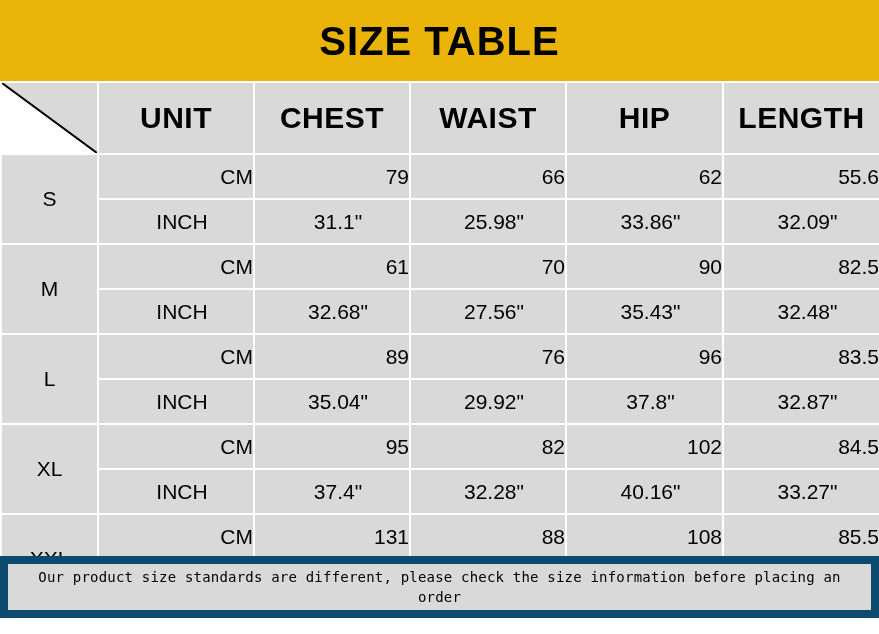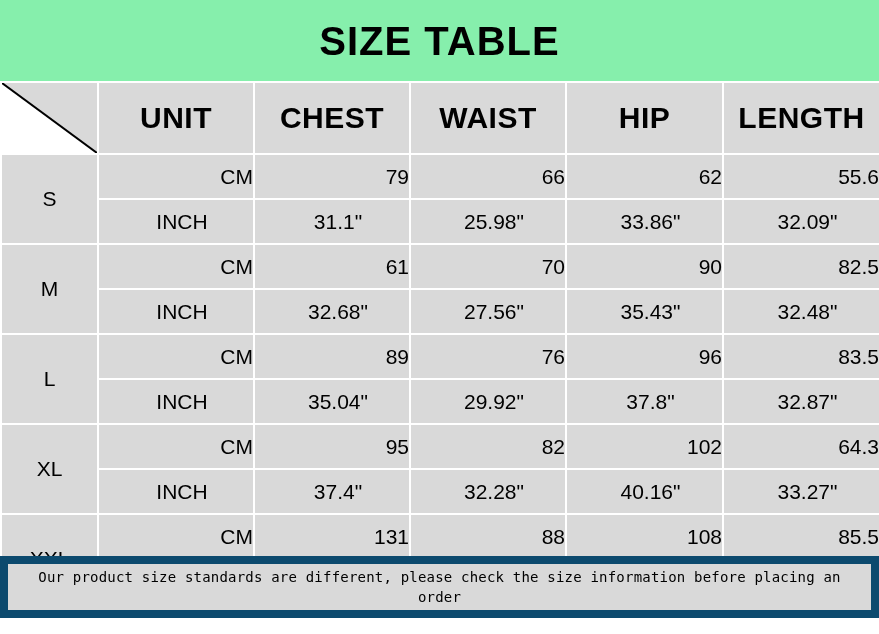--- a/index.html
+++ b/index.html
@@ -15,21 +15,21 @@
     height: 634px;
     overflow: hidden;
     background: #ffffff;
   }
 
   
   .title-bar {
     position: absolute;
     left: 0; top: 0;
     width: 879px; height: 81px;
-    background: #86efac;
+    background: #eab308;
     display: flex;
     align-items: center;
     justify-content: center;
   }
   .title-bar .title-text {
     color: #000000;
     font-size: 40px;
     font-weight: bold;
     letter-spacing: 1px;
     line-height: 1;
@@ -214,21 +214,21 @@
         <td class="val-cell">37.8"</td>
         <td class="val-cell">32.87"</td>
       </tr>
 
       <tr class="data-row row-cm">
         <td class="size-cell" rowspan="2">XL</td>
         <td class="unit-cell">CM</td>
         <td class="val-cell">95</td>
         <td class="val-cell">82</td>
         <td class="val-cell">102</td>
-        <td class="val-cell">64.3</td>
+        <td class="val-cell">84.5</td>
       </tr>
       <tr class="data-row row-inch">
         <td class="unit-cell">INCH</td>
         <td class="val-cell">37.4"</td>
         <td class="val-cell">32.28"</td>
         <td class="val-cell">40.16"</td>
         <td class="val-cell">33.27"</td>
       </tr>
 
       <tr class="data-row row-cm">

